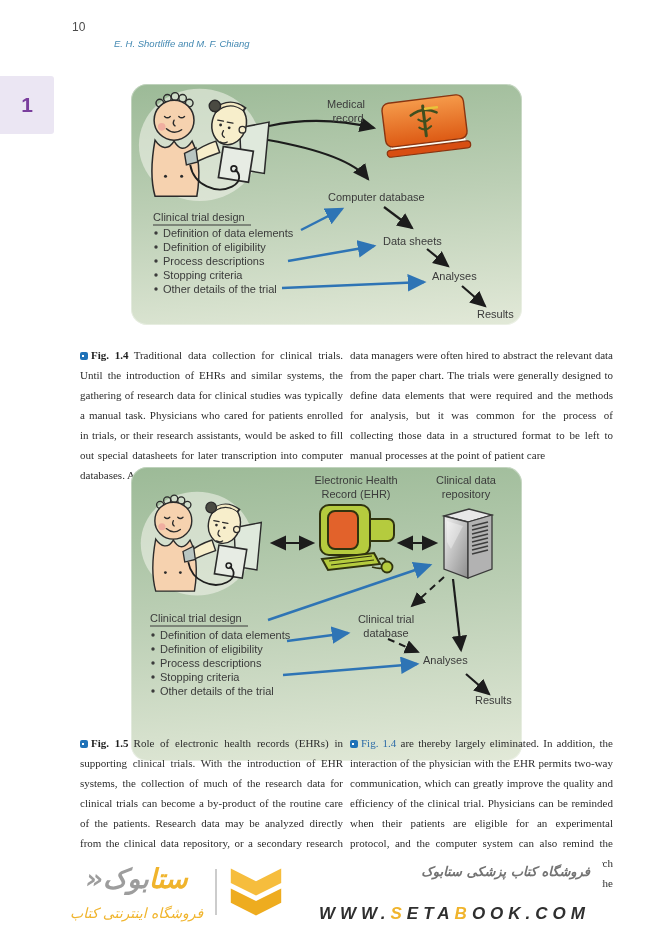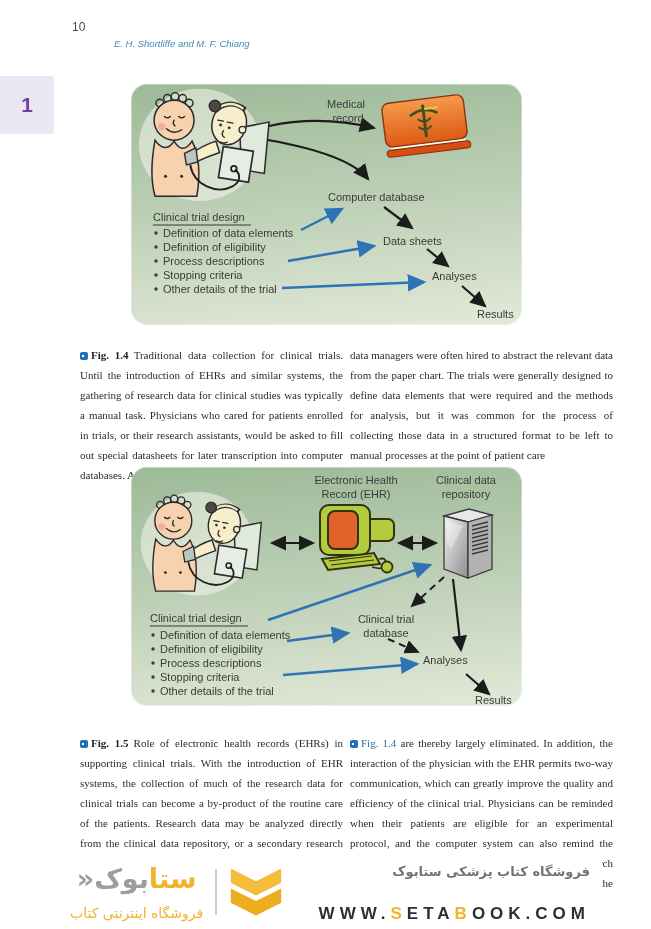--- a/index.html
+++ b/index.html
@@ -13,37 +13,37 @@
   
   .chapter-tab{position:absolute;left:0;top:76px;width:54px;height:58px;background:#ebe6f3;
       display:flex;align-items:center;justify-content:center;color:#7a3e9d;
       font-size:21px;font-weight:bold;border-radius:0 3px 3px 0;}
 
   
   .figure{position:absolute;left:131px;width:391px;border-radius:16px;
       background:linear-gradient(175deg,#9cba97 0%,#bccfb5 48%,#e2e9d8 100%);
       box-shadow:inset 0 0 0 1px rgba(255,255,255,.35);}
   .fig1{top:84px;height:241px;}
-  .fig2{top:467px;height:239px;}
+  .fig2{top:467px;height:294px;}
   .figure svg{display:block;}
 
   svg text{font-family:"Liberation Sans",sans-serif;font-size:11px;fill:#3b3b3b;}
 
   
   .cap{position:absolute;width:263px;font-family:"Liberation Serif",serif;
        font-size:11px;line-height:20px;color:#2c2c2c;text-align:justify;margin:12px;}
   .cap b{color:#1f1f1f;}
   .figicon{display:inline-block;width:8px;height:8px;border-radius:2px;
       background:radial-gradient(circle at 38% 50%, #ffffff 0 1.3px, #1f72b8 1.4px);
       margin-right:3px;position:relative;top:0.5px;}
   .figlabel{margin-right:5px;}
   .figref{color:#2f6da8;}
 
   
-  .footer{position:absolute;left:0;top:855px;width:602px;height:74px;background:#ffffff;}
+  .footer{position:absolute;left:0;top:855px;width:602px;height:74px;background:#ffffff;font-style:italic;}
   .brand-left{position:absolute;left:70px;top:9px;display:flex;align-items:center;}
   .logo-word{text-align:center;margin-right:12px;}
   .logo-fa{font-family:"DejaVu Sans",sans-serif;font-size:27px;font-weight:bold;
       direction:rtl;line-height:1.1;}
   .logo-fa .yl{color:#f0b42c;} .logo-fa .gy{color:#9d9d9d;}
   .logo-sub{font-family:"DejaVu Sans",sans-serif;font-size:14px;color:#f0b42c;
       margin-top:11px;direction:rtl;}
   .logo-div{width:2px;height:46px;background:#cccccc;margin:0 12px 0 0;}
   .brand-right{position:absolute;right:12px;top:9px;text-align:right;}
   .fa-title{font-family:"DejaVu Sans",sans-serif;font-size:13px;font-weight:700;

